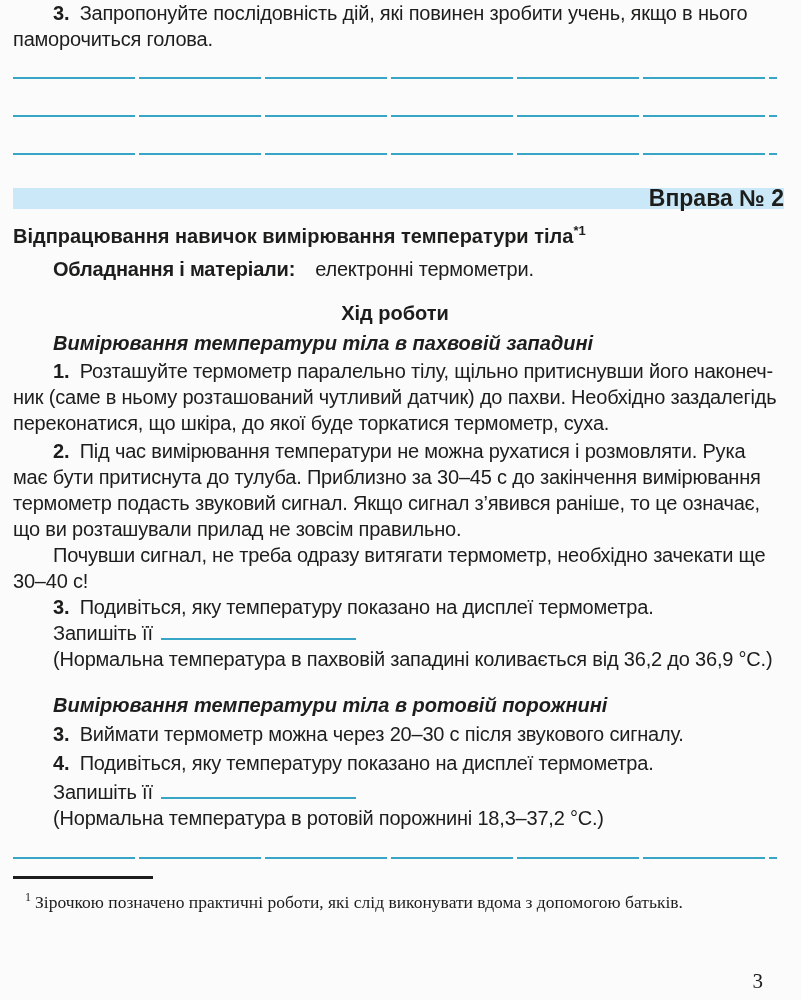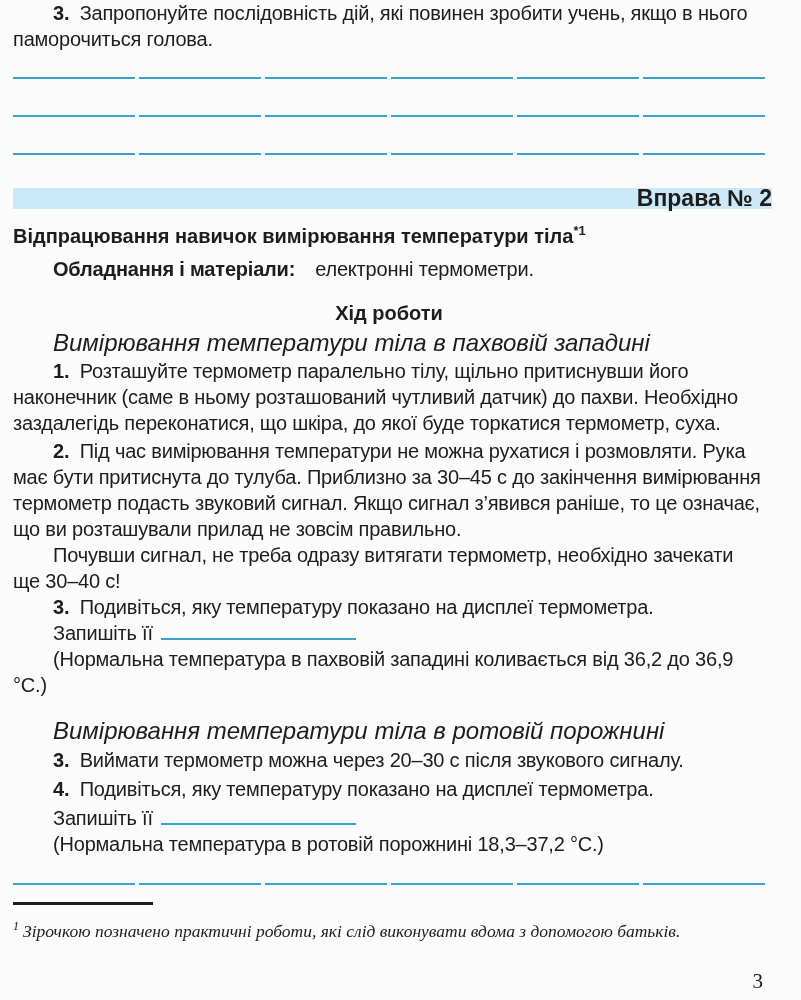--- a/index.html
+++ b/index.html
@@ -6,21 +6,21 @@
   body {
     width: 801px; height: 1000px;
     background: #fafbfa;
     font-family: "Liberation Sans", sans-serif;
     color: #1d1d1b;
     overflow: hidden;
     position: relative;
     box-sizing: border-box;
   }
   .page {
-    padding: 0 36px 0 13px;
+    padding: 0 24px 0 13px;
   }
   .para {
     margin: 0;
     font-size: 20px;
     line-height: 26px;
     letter-spacing: -0.2px;
     text-indent: 40px;
     hyphens: manual;
     -webkit-hyphens: manual;
   }
@@ -54,49 +54,48 @@
   .equip-value { margin-left: 20px; }
   .centered-heading {
     margin: 18px 0 0 0;
     text-align: center;
     font-weight: bold;
     font-size: 20px;
     line-height: 26px;
   }
   .sub-heading {
     margin: 4px 0 0 0;
-    font-weight: normal;
+    font-weight: bold;
     font-style: italic;
-    font-size: 24px;
+    font-size: 20px;
     line-height: 26px;
     text-indent: 40px;
   }
   .step { margin-top: 2px; }
   .item { margin-top: 3px; }
   .record-underline {
     display: inline-block;
     width: 195px;
     border-bottom: 2px solid var(--line-c);
     margin-left: 8px;
     height: 18px;
   }
   .bottom-line { margin-top: 26px; }
   .fn-rule {
     width: 140px;
     border: 0;
     border-top: 3px solid #1d1d1b;
     margin: 17px 0 0 0;
   }
   .footnote {
-    margin: 7px 0 0 0;
+    margin: 7px 0 0 12px;
     font-family: "Liberation Serif", serif;
     font-size: 17.5px;
-    line-height: 28px;
+    line-height: 22px;
     letter-spacing: 0;
-    font-style: italic;
   }
   .footnote sup { font-size: 12px; margin-right: 4px; }
   .page-number {
     position: absolute;
     right: 38px;
     bottom: 6px;
     font-family: "Liberation Serif", serif;
     font-size: 21px;
   }
 </style>

